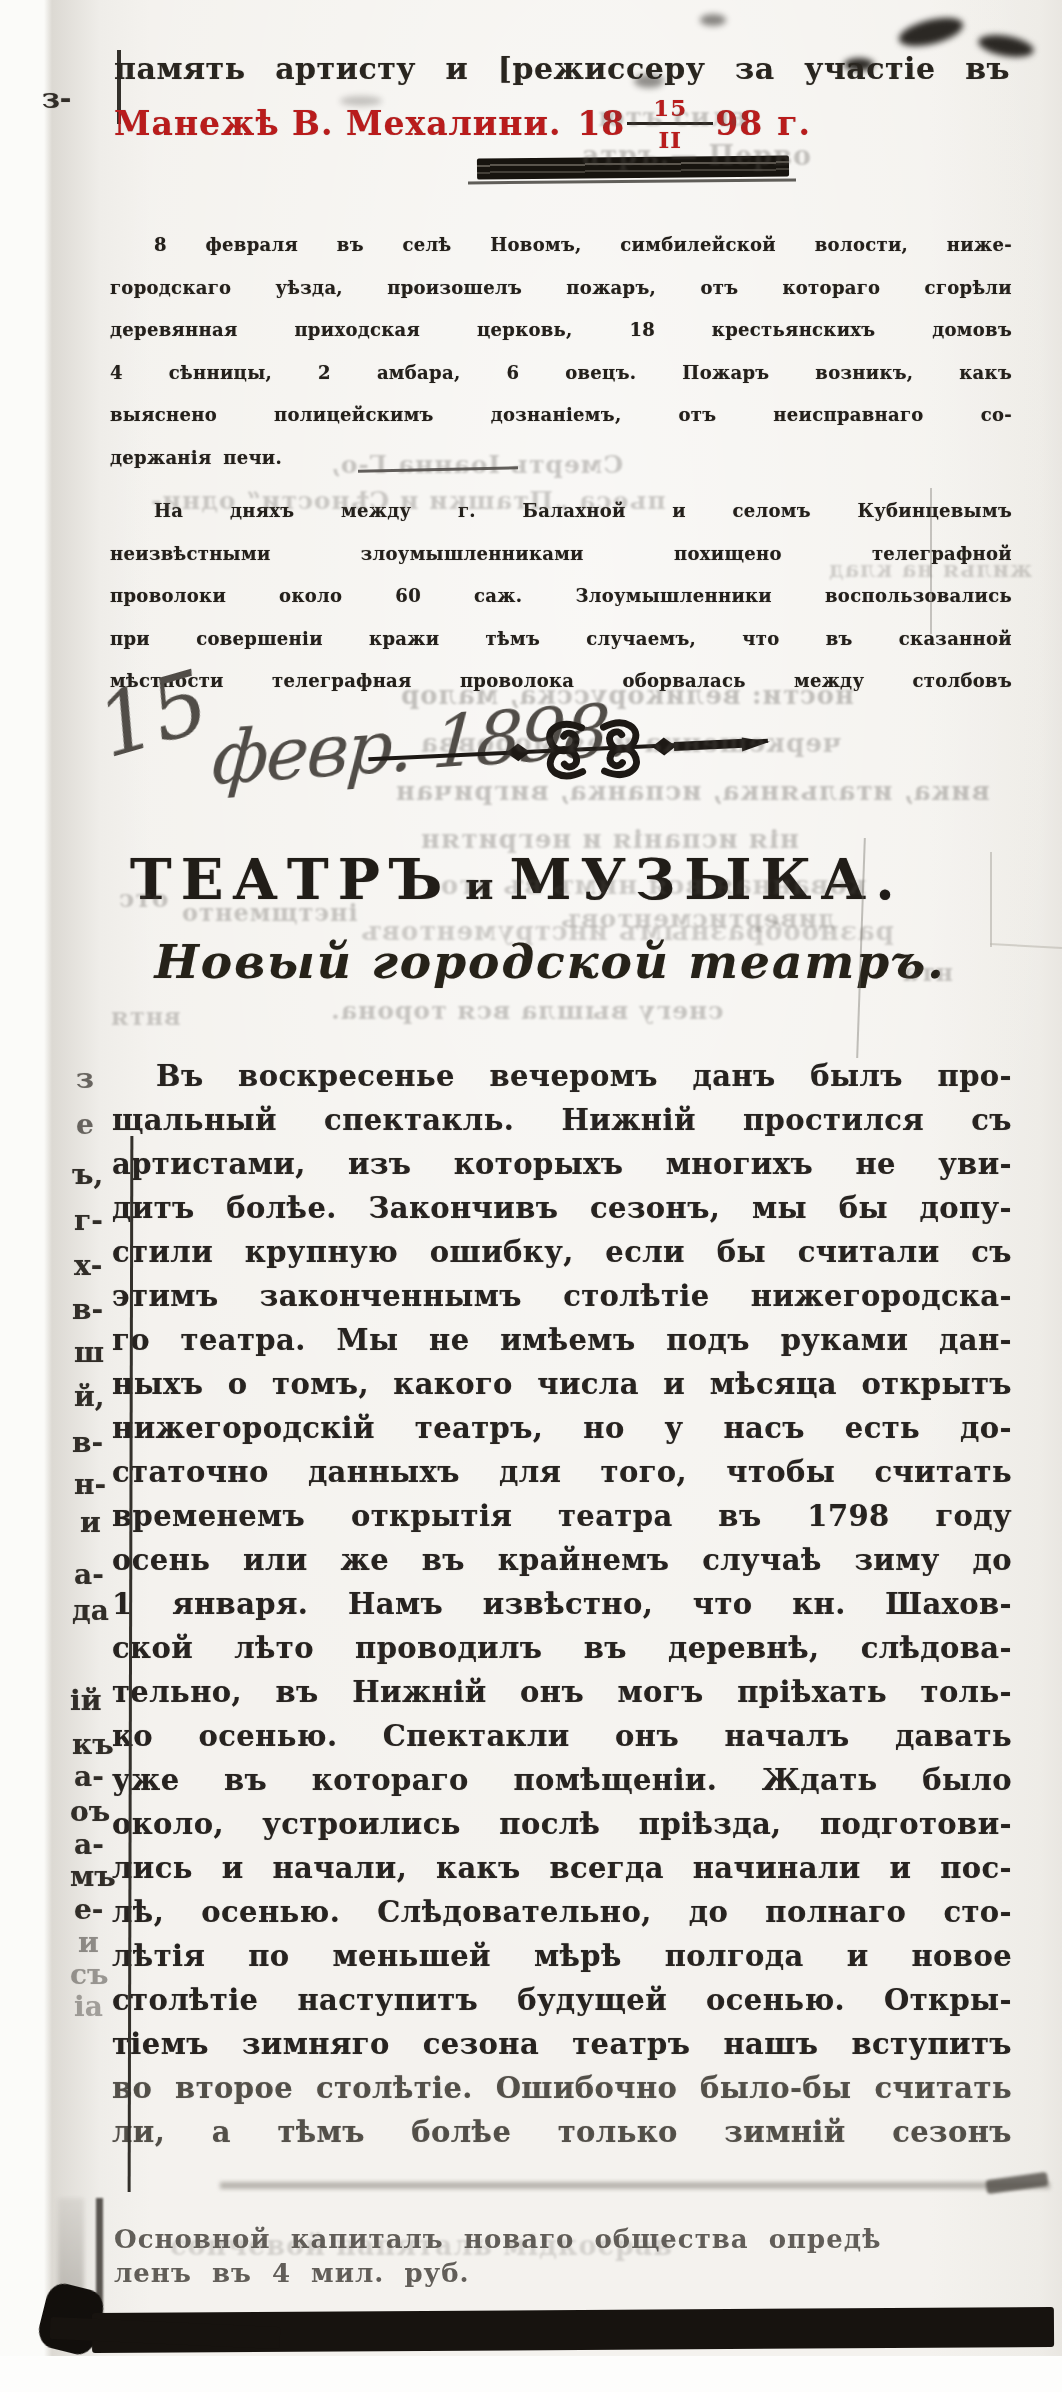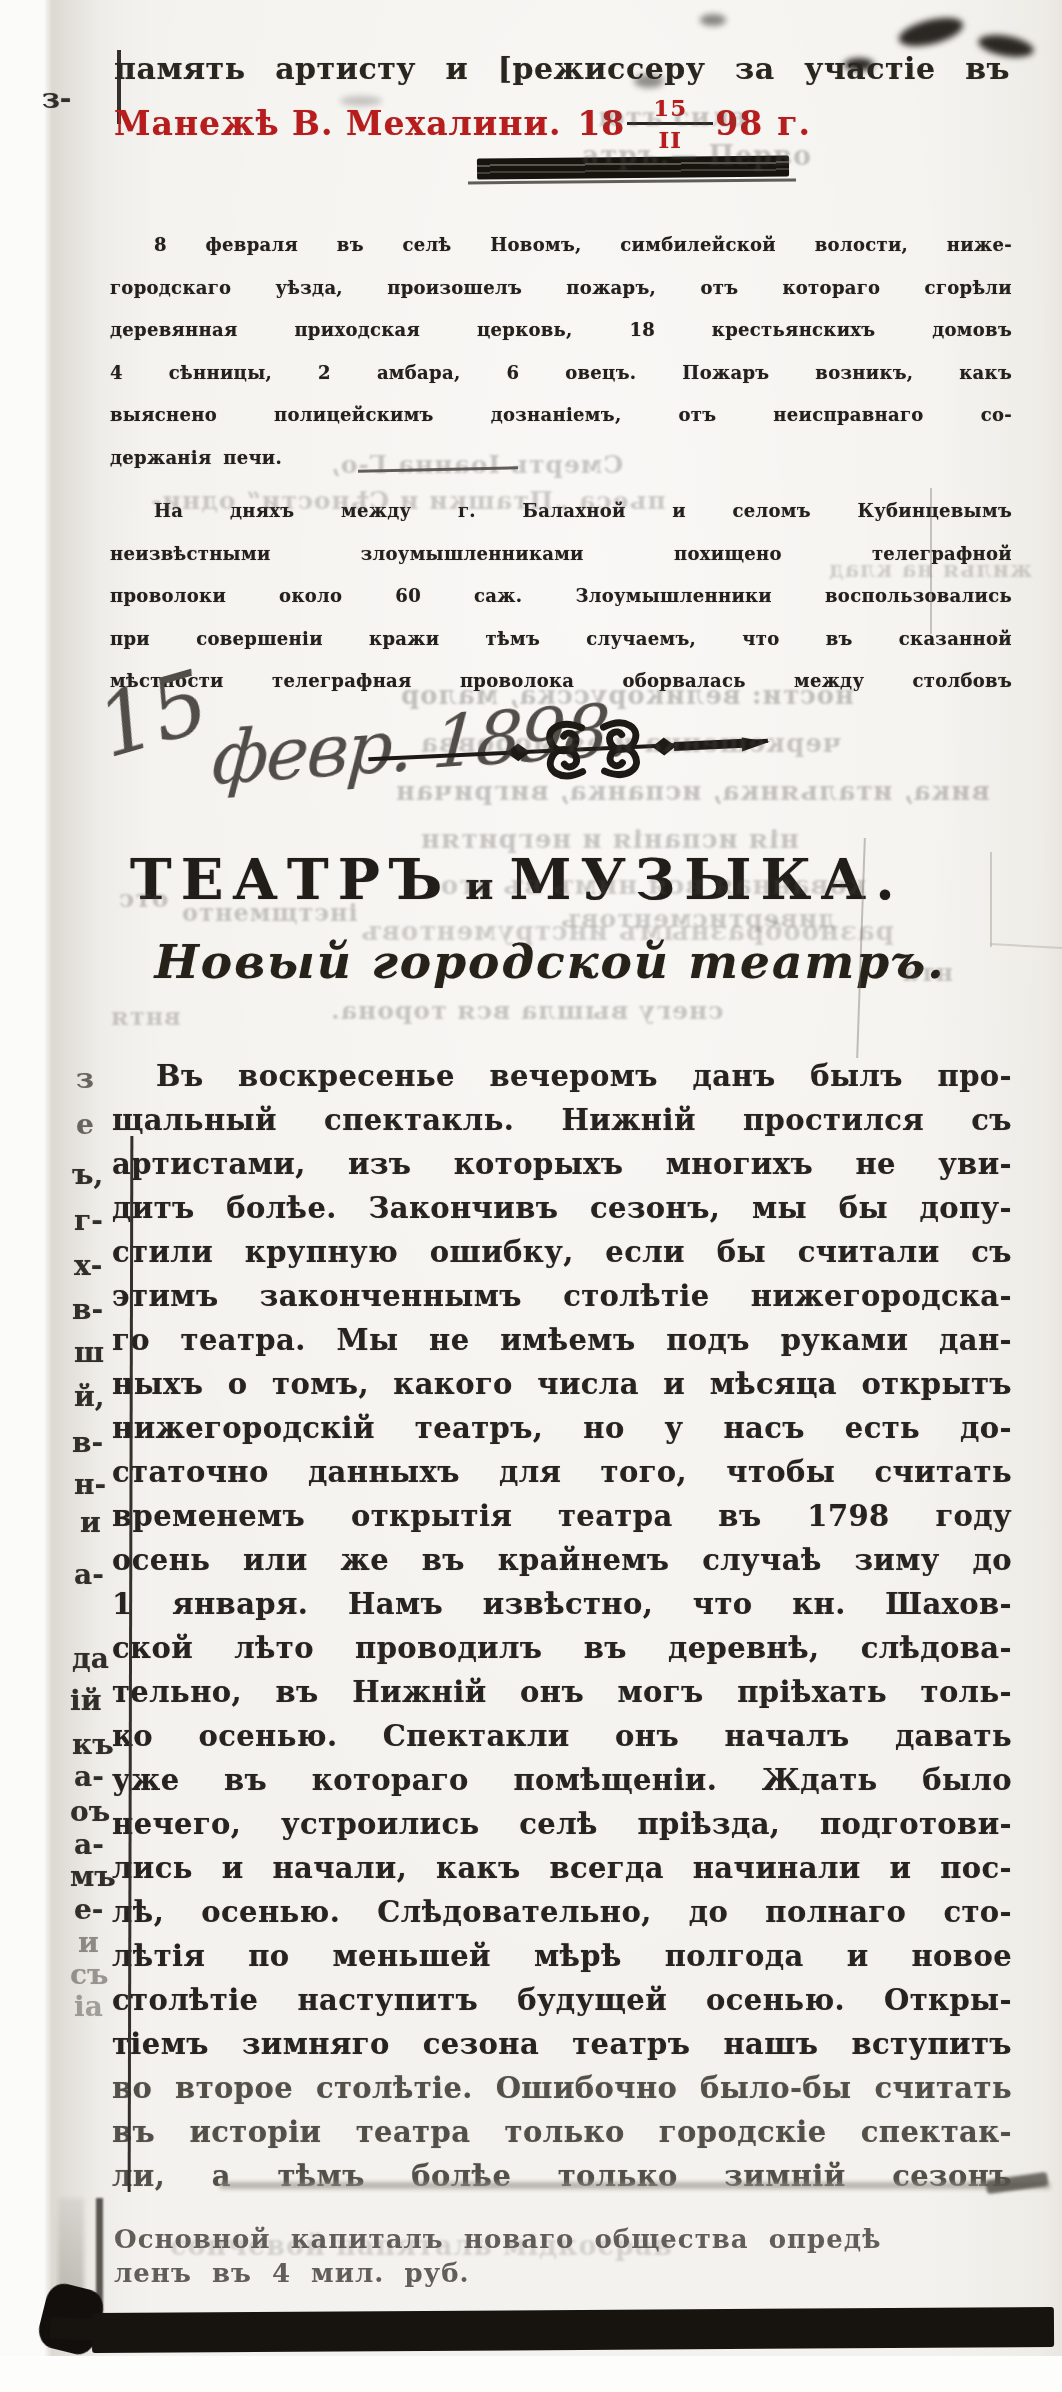--- a/index.html
+++ b/index.html
@@ -186,30 +186,29 @@
       <div class="tline">ныхъ о томъ, какого числа и мѣсяца открытъ</div>
       <div class="tline">нижегородскій театръ, но у насъ есть до-</div>
       <div class="tline">статочно данныхъ для того, чтобы считать</div>
       <div class="tline">временемъ открытія театра въ 1798 году</div>
       <div class="tline">осень или же въ крайнемъ случаѣ зиму до</div>
       <div class="tline">1 января. Намъ извѣстно, что кн. Шахов-</div>
       <div class="tline">ской лѣто проводилъ въ деревнѣ, слѣдова-</div>
       <div class="tline">тельно, въ Нижній онъ могъ пріѣхать толь-</div>
       <div class="tline">ко осенью. Спектакли онъ началъ давать</div>
       <div class="tline">уже въ котораго помѣщеніи. Ждать было</div>
-      <div class="tline">нечего, устроились селѣ пріѣзда, подготови-</div>
+      <div class="tline">около, устроились послѣ пріѣзда, подготови-</div>
       <div class="tline">лись и начали, какъ всегда начинали и пос-</div>
       <div class="tline">лѣ, осенью. Слѣдовательно, до полнаго сто-</div>
       <div class="tline">лѣтія по меньшей мѣрѣ полгода и новое</div>
       <div class="tline">столѣтіе наступитъ будущей осенью. Откры-</div>
       <div class="tline">тіемъ зимняго сезона театръ нашъ вступитъ</div>
     </div>
   <div class="body-par" id="body-faded">
       <div class="tline">во второе столѣтіе. Ошибочно было-бы считать</div>
-      <div class="tline">въ исторіи театра только городскіе спектак-</div>
       <div class="tline">ли, а тѣмъ болѣе только зимній сезонъ</div>
     </div>
   <div class="vrule" id="column-rule"></div>
 
   <div class="crease" id="crease-1"></div>
   <div class="crease" id="crease-2"></div>
   <div class="crease" id="patch-edge-v"></div>
   <div class="crease" id="patch-edge-h"></div>
 
   <div class="streak"></div>
@@ -230,21 +229,21 @@
       <span class="side-frag" style="left: 72px; top: 1158px;">ъ,</span>
       <span class="side-frag" style="left: 74px; top: 1204px;">г-</span>
       <span class="side-frag" style="left: 74px; top: 1249px;">х-</span>
       <span class="side-frag" style="left: 72px; top: 1293px;">в-</span>
       <span class="side-frag" style="left: 74px; top: 1336px;">ш</span>
       <span class="side-frag" style="left: 74px; top: 1380px;">й,</span>
       <span class="side-frag" style="left: 72px; top: 1426px;">в-</span>
       <span class="side-frag" style="left: 74px; top: 1468px;">н-</span>
       <span class="side-frag" style="left: 80px; top: 1506px;">и</span>
       <span class="side-frag" style="left: 74px; top: 1558px;">а-</span>
-      <span class="side-frag" style="left: 72px; top: 1594px; margin-top: 48px;">да</span>
+      <span class="side-frag" style="left: 72px; top: 1594px;">да</span>
       <span class="side-frag" style="left: 70px; top: 1684px;">ій</span>
       <span class="side-frag" style="left: 72px; top: 1728px;">къ</span>
       <span class="side-frag" style="left: 74px; top: 1760px;">а-</span>
       <span class="side-frag" style="left: 70px; top: 1795px;">оъ</span>
       <span class="side-frag" style="left: 74px; top: 1828px;">а-</span>
       <span class="side-frag" style="left: 70px; top: 1860px;">мъ</span>
       <span class="side-frag" style="left: 74px; top: 1893px;">е-</span>
       <span class="side-frag" style="left: 78px; top: 1926px; opacity: 0.5;">и</span>
       <span class="side-frag" style="left: 70px; top: 1958px; opacity: 0.45;">съ</span>
       <span class="side-frag" style="left: 74px; top: 1990px; opacity: 0.4;">іа</span>

